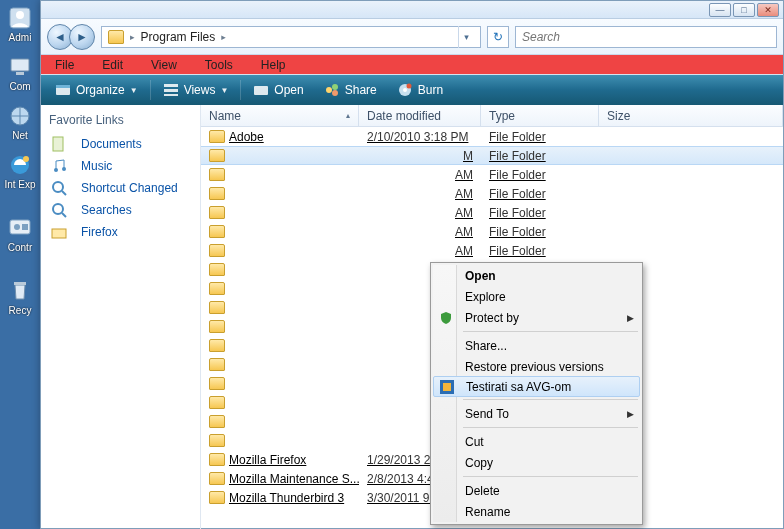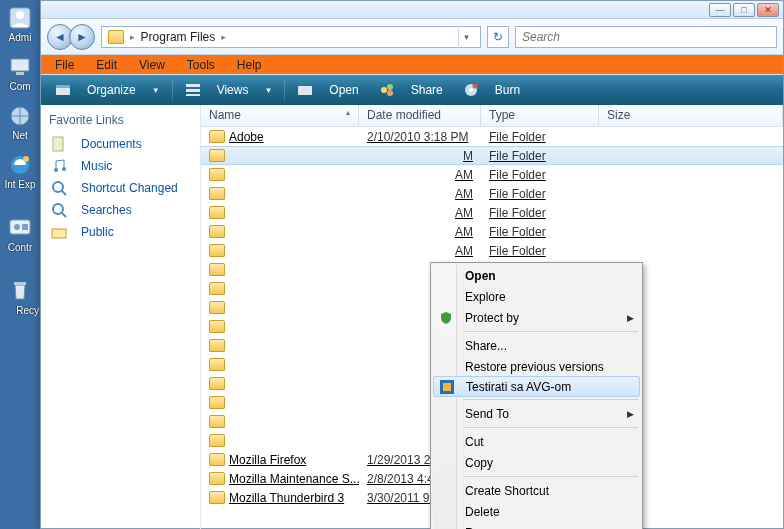--- a/index.html
+++ b/index.html
@@ -19,35 +19,35 @@
   .navcircle { width:26px; height:26px; border-radius:50%; background: radial-gradient(circle at 35% 30%, #eef7ff, #bcd6ef 55%, #89aed0); border:1px solid #5f85aa; display:flex; align-items:center; justify-content:center; color:#2e5f8a; font-size:13px;}
   .navcircle:last-child{ margin-left:-4px;}
   .breadcrumb { flex:0 0 auto; display:flex; align-items:center; background:#fff; border:1px solid #9db6d3; height:22px; padding:0 6px; gap:6px; min-width:380px;}
   .breadcrumb .sep { color:#6c7d90; font-size:9px;}
   .breadcrumb .folder-ico { width:16px; height:14px; background:linear-gradient(#ffe9a8,#f6c752); border:1px solid #c99f2e; border-radius:2px 2px 1px 1px; position:relative;}
   .breadcrumb .bc-item { color:#222; }
   .bc-drop { width:16px; height:22px; border-left:1px solid #c9d8ea; display:flex; align-items:center; justify-content:center; color:#4d6f92; font-size:9px; margin-left:auto;}
   .refresh { width:22px; height:22px; border:1px solid #9db6d3; background:#fff; display:flex; align-items:center; justify-content:center; color:#1d6fb7; font-size:13px;}
   .searchbox { flex:1; display:flex; align-items:center; background:#fff; border:1px solid #9db6d3; height:22px; padding:0 6px;}
   .searchbox input { border:none; outline:none; width:100%; font-style:italic; color:#777; font-size:12px;}
-  .menubar { height: 20px; background:#f97316; border-bottom:1px solid #d8e2ee; display:flex; align-items:center; gap:6px; padding:0 6px;}
+  .menubar { height: 20px; background:#ef4444; border-bottom:1px solid #d8e2ee; display:flex; align-items:center; gap:12px; padding:0 6px;}
   .menubar .mi { padding:2px 8px; color:#222; }
   .toolbar { height: 30px; background: linear-gradient(#3f8fb2,#1f6a8e 50%,#165873); display:flex; align-items:center; gap:4px; padding:0 6px; color:#fff;}
-  .tb-item { display:flex; align-items:center; gap:16px; padding:3px 8px; border-radius:3px; }
+  .tb-item { display:flex; align-items:center; gap:5px; padding:3px 8px; border-radius:3px; }
   .tb-item .caret { font-size:8px; opacity:.9;}
   .tb-sep { width:1px; height:20px; background:rgba(255,255,255,.18);}
   .tb-ico { width:16px; height:16px; display:flex; align-items:center; justify-content:center;}
   .body { display:flex; height: calc(529px - 18px - 36px - 20px - 30px); }
   .sidebar { width:160px; border-right:1px solid #dfe7f1; padding:8px 8px;}
   .sb-head { color:#47617d; font-size:12px; margin-bottom:6px;}
   .sb-item { display:flex; align-items:center; gap:14px; padding:3px 2px; color:#0a53a7; cursor:default;}
   .sb-item .sbi { width:16px; height:16px; }
   .listpane { flex:1; position:relative; overflow:hidden;}
   .cols { display:flex; height:22px; background:linear-gradient(#fbfdff,#eef4fb); border-bottom:1px solid #d5e0ee;}
-  .col { border-right:1px solid #d5e0ee; padding:3px 8px; color:#3e5168; display:flex; gap:4px;}
+  .col { border-right:1px solid #d5e0ee; padding:3px 8px; color:#3e5168; display:flex; align-items:center; gap:4px;}
   .col.name{ width:158px;} .col.date{width:122px;} .col.type{width:118px;} .col.size{flex:1;}
   .sort-ind { font-size:8px; color:#5f7690;}
   .rows { position:relative; }
   .row { display:flex; align-items:center; height:19px;text-decoration:underline; }
   .row .c { padding:0 8px; white-space:nowrap; overflow:hidden; text-overflow:ellipsis;}
   .row .c.name{ width:158px; display:flex; align-items:center; gap:4px;}
   .row .c.date{ width:122px; color:#333;}
   .row .c.type{ width:118px; color:#333;}
   .row .c.size{ flex:1;}
   .folder-ico-sm { width:16px; height:13px; background:linear-gradient(#ffe9a8,#f6c752); border:1px solid #c99f2e; border-radius:2px 2px 1px 1px; flex:0 0 auto;}
@@ -107,21 +107,21 @@
   <div class="desk-item" style="margin-top:20px;">
     <div class="di-icon">
         <svg width="26" height="26">
           <rect x="3" y="5" width="20" height="14" rx="2" fill="#e6eef6" stroke="#7ca0c1"></rect>
           <circle cx="10" cy="12" r="3" fill="#7ca0c1"></circle>
           <rect x="15" y="9" width="6" height="6" fill="#7ca0c1"></rect>
         </svg>
       </div>
     <div class="di-label">Contr</div>
   </div>
-  <div class="desk-item" style="margin-top:20px;text-align:right;">
+  <div class="desk-item" style="margin-top:20px;">
     <div class="di-icon">
         <svg width="26" height="26">
           <path d="M8 7h10l-1 14H9z" fill="#dfeaf5" stroke="#6f8fae"></path>
           <rect x="7" y="4" width="12" height="3" fill="#b9cad9"></rect>
         </svg>
       </div>
     <div class="di-label">Recy</div>
   </div>
 </div>
 
@@ -246,21 +246,21 @@
           <span class="sbi"><svg width="16" height="16">
               <circle cx="7" cy="7" r="5" fill="none" stroke="#4a8cc2" stroke-width="2"></circle>
               <line x1="11" y1="11" x2="15" y2="15" stroke="#4a8cc2" stroke-width="2"></line>
             </svg></span>
           <span>Searches</span>
         </div>
       <div class="sb-item">
           <span class="sbi"><svg width="16" height="16">
               <rect x="1" y="5" width="14" height="9" fill="#ffe9a8" stroke="#c99f2e"></rect>
             </svg></span>
-          <span>Public</span>
+          <span>Firefox</span>
         </div>
     </div>
 
     <div class="listpane">
       <div class="cols">
         <div class="col name">
             <span>Name</span>
             <span class="sort-ind" style="margin-left:auto;">▴</span>
           </div>
         <div class="col date">
@@ -497,23 +497,20 @@
             </div>
             <div class="ctx-sep"></div>
             <div class="ctx-item">
               <span>Cut</span>
             </div>
             <div class="ctx-item">
               <span>Copy</span>
             </div>
             <div class="ctx-sep"></div>
             <div class="ctx-item">
-              <span>Create Shortcut</span>
-            </div>
-            <div class="ctx-item">
               <span>Delete</span>
             </div>
             <div class="ctx-item">
               <span>Rename</span>
             </div>
           </div>
       </div>
     </div>
   </div>
 </div>

